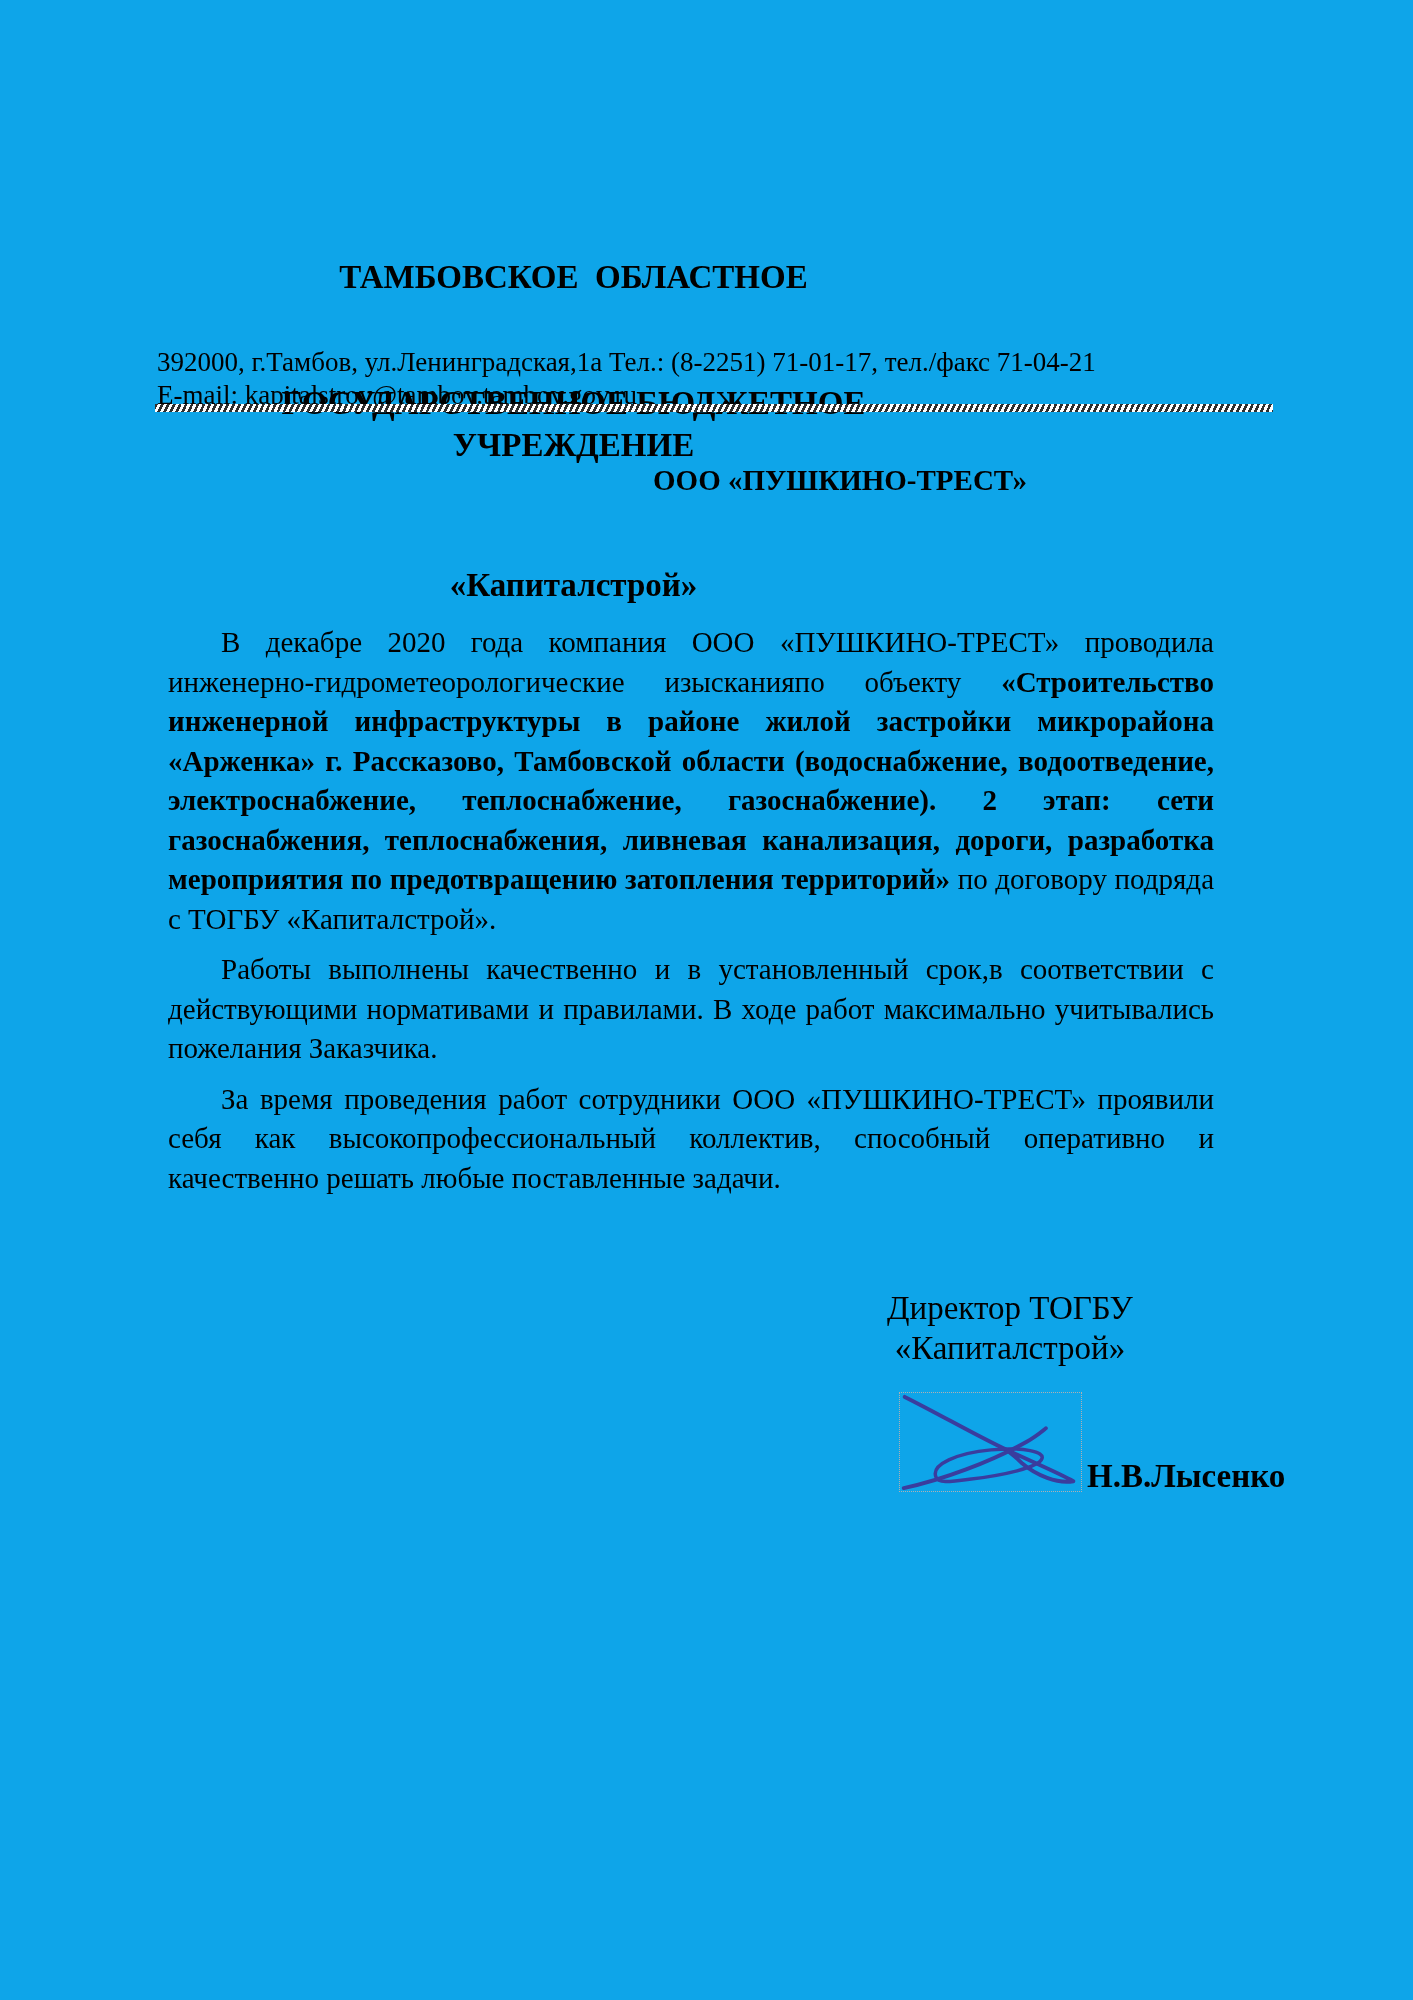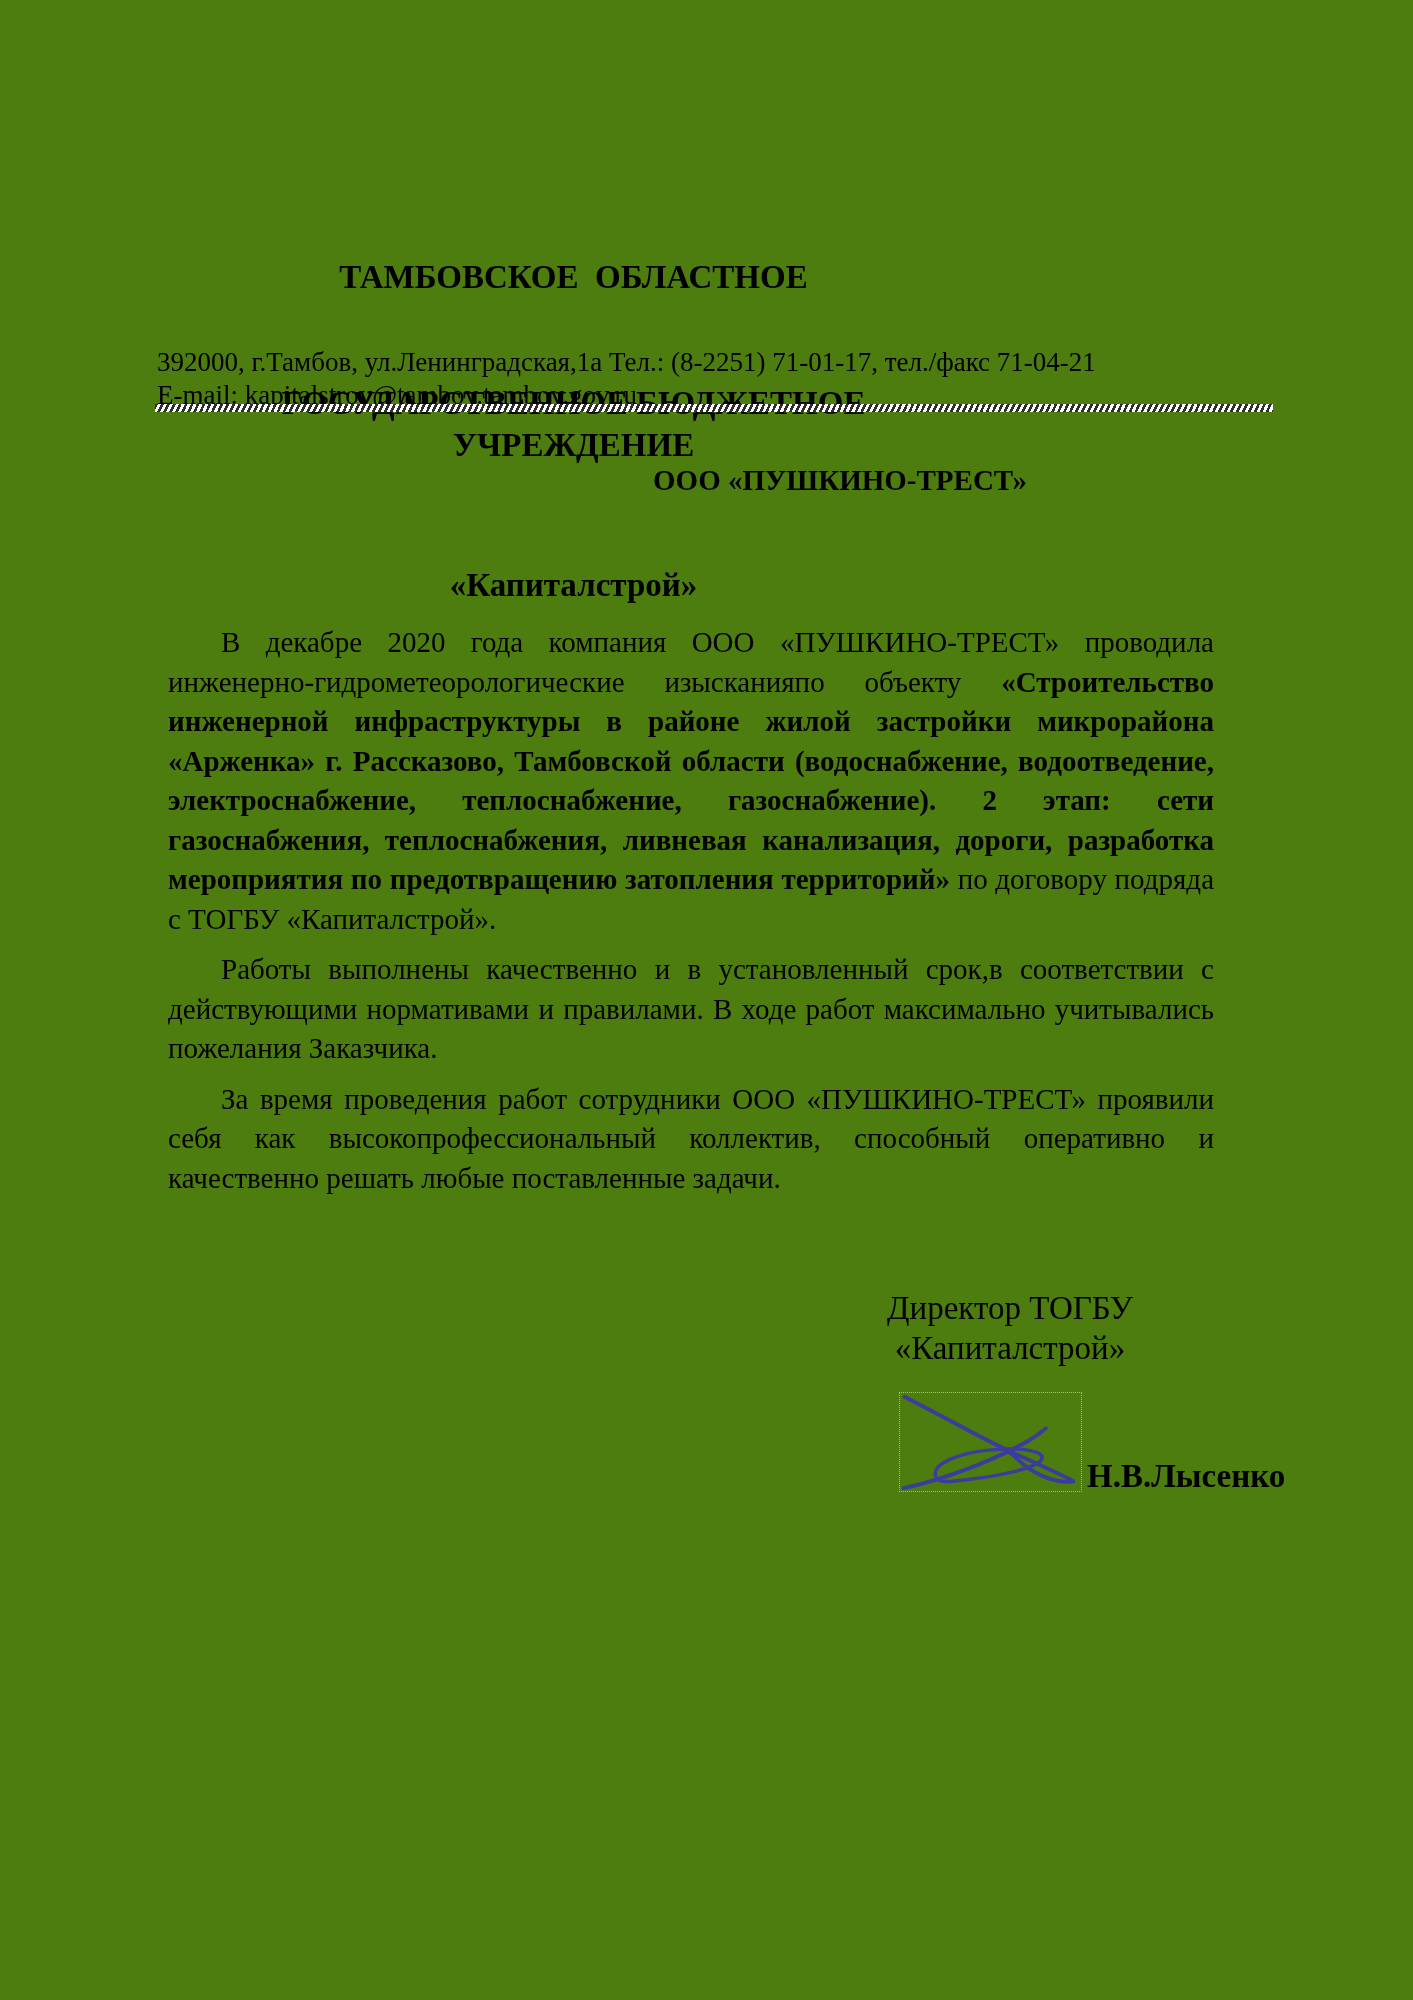--- a/index.html
+++ b/index.html
@@ -1,20 +1,20 @@
 <!DOCTYPE html>
 <html lang="ru"><head>
 <meta charset="utf-8">
 <style>
   html,body{margin:0;padding:0;background:#e8e8e8;}
   .page{
     position:relative;
     width:1413px;height:2000px;
     margin:0 auto;
-    background:#4d7c0f;
+    background:#0ea5e9;
     font-family:"Liberation Serif","DejaVu Serif",serif;
     color:#000;
     overflow:hidden;
   }
   .letterhead{
     position:absolute;left:157px;top:172px;width:833px;
     text-align:center;font-weight:bold;font-size:33px;line-height:42px;
     white-space:pre-wrap;
   }
   .letterhead .org-line3{margin-top:14px;}

